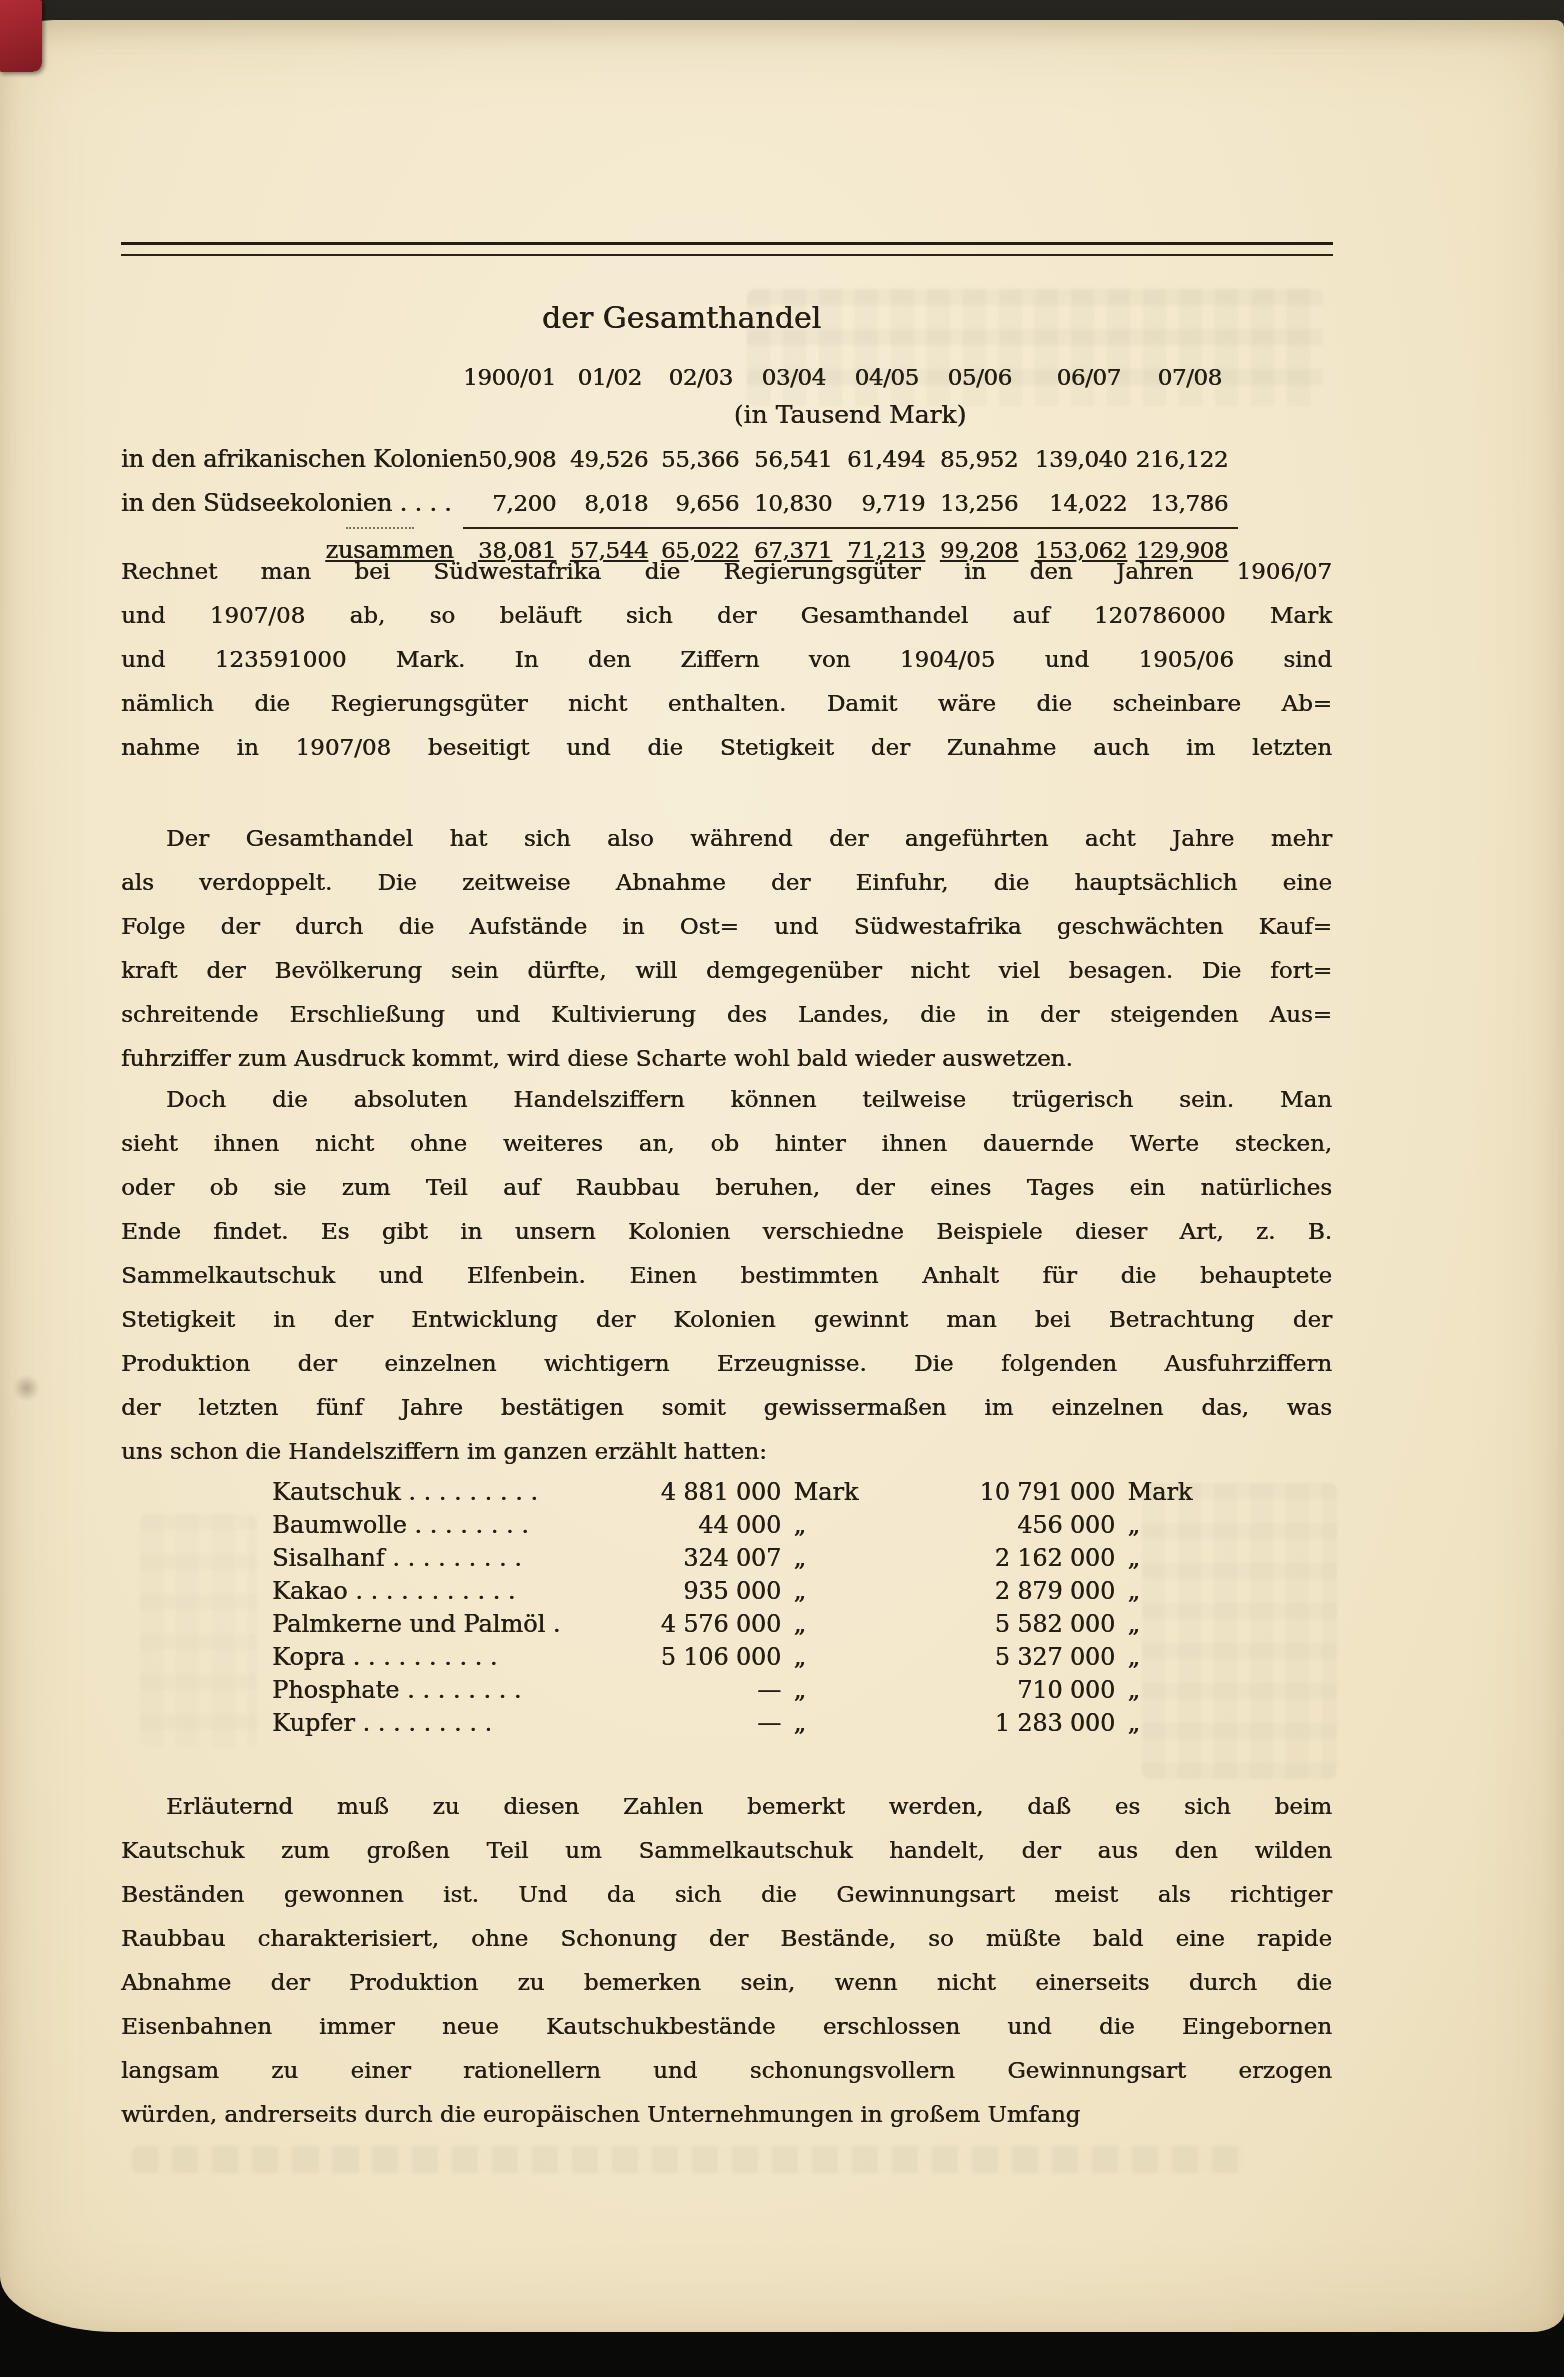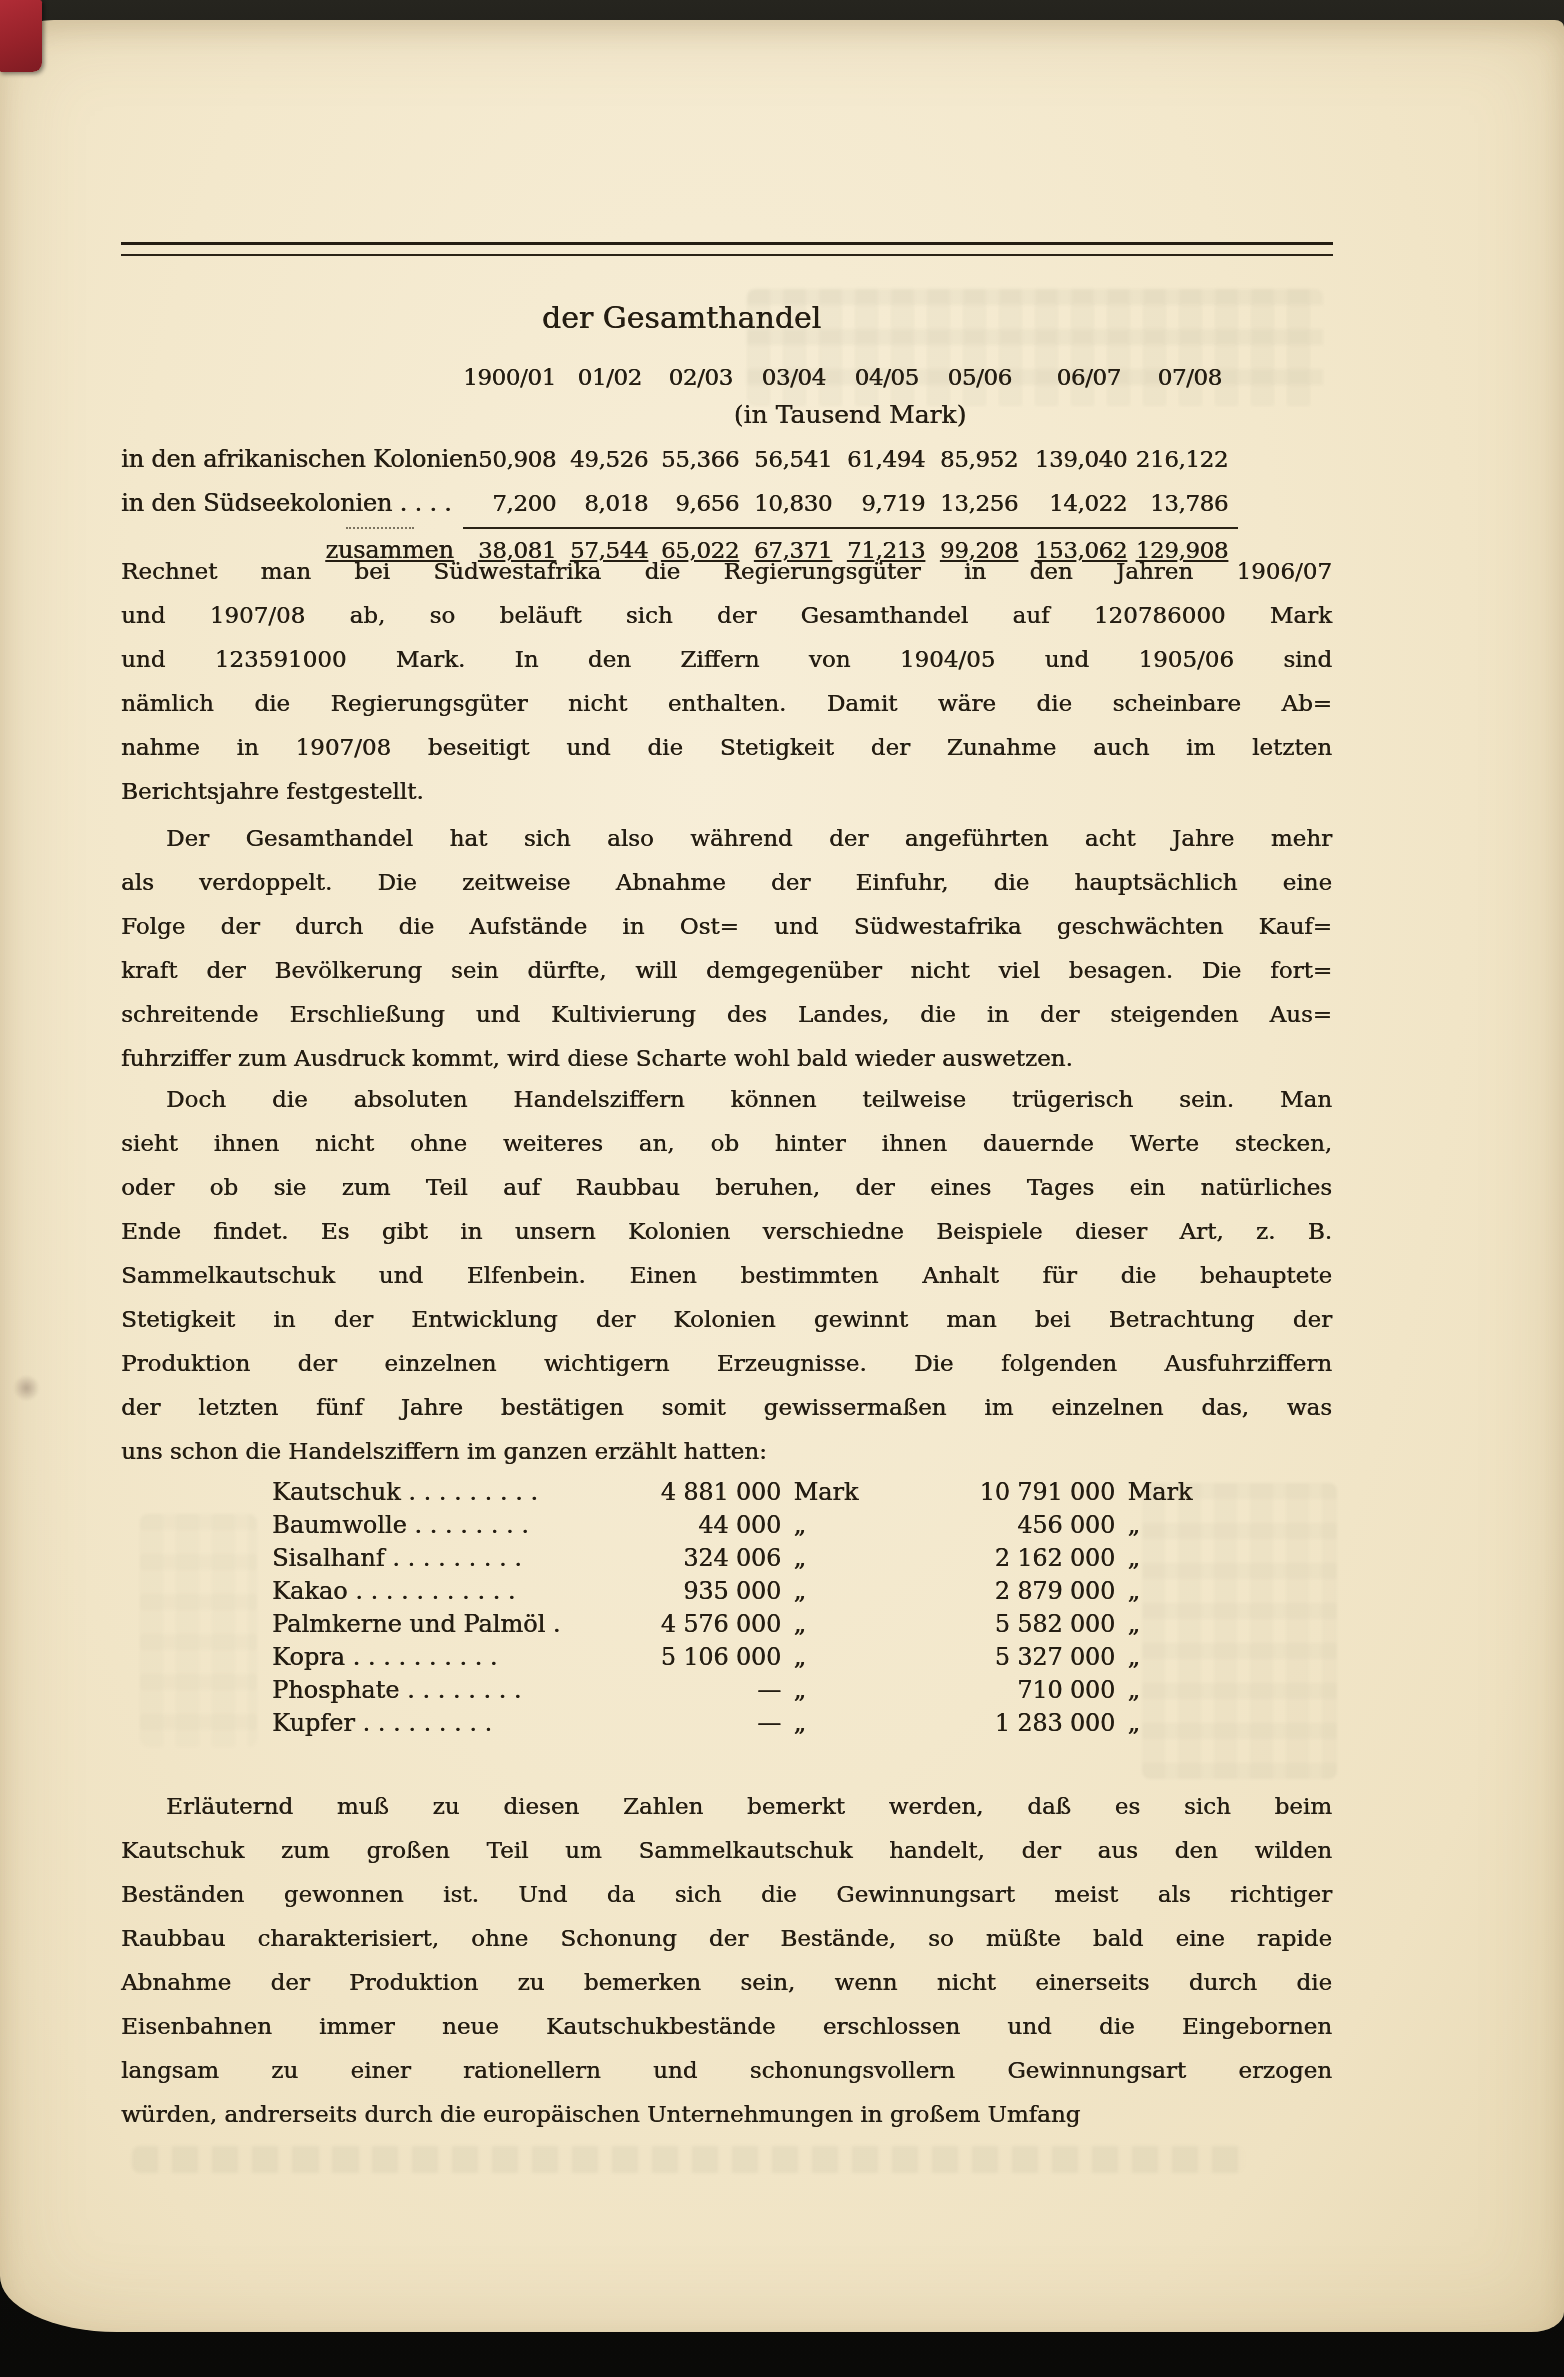--- a/index.html
+++ b/index.html
@@ -147,21 +147,20 @@
           </div>
         </div>
     </section>
 
     <div class="para p1" id="para-p1">
         <div class="line">Rechnet man bei Südwestafrika die Regierungsgüter in den Jahren 1906/07</div>
         <div class="line">und 1907/08 ab, so beläuft sich der Gesamthandel auf 120786000 Mark</div>
         <div class="line">und 123591000 Mark.  In den Ziffern von 1904/05 und 1905/06 sind</div>
         <div class="line">nämlich die Regierungsgüter nicht enthalten.  Damit wäre die scheinbare Ab=</div>
         <div class="line">nahme in 1907/08 beseitigt und die Stetigkeit der Zunahme auch im letzten</div>
-        <div class="line last">Berichtsjahre festgestellt.</div>
       </div>
     <div class="para p2" id="para-p2">
         <div class="line indent">Der Gesamthandel hat sich also während der angeführten acht Jahre mehr</div>
         <div class="line">als verdoppelt.  Die zeitweise Abnahme der Einfuhr, die hauptsächlich eine</div>
         <div class="line">Folge der durch die Aufstände in Ost= und Südwestafrika geschwächten Kauf=</div>
         <div class="line">kraft der Bevölkerung sein dürfte, will demgegenüber nicht viel besagen.  Die fort=</div>
         <div class="line">schreitende Erschließung und Kultivierung des Landes, die in der steigenden Aus=</div>
         <div class="line last">fuhrziffer zum Ausdruck kommt, wird diese Scharte wohl bald wieder auswetzen.</div>
       </div>
     <div class="para p3" id="para-p3">
@@ -187,21 +186,21 @@
           </div>
           <div class="t2row">
             <span class="lbl">Baumwolle . . . . . . . .</span>
             <span class="v1">44 000</span>
             <span class="u1">„</span>
             <span class="v2">456 000</span>
             <span class="u2">„</span>
           </div>
           <div class="t2row">
             <span class="lbl">Sisalhanf . . . . . . . . .</span>
-            <span class="v1">324 006</span>
+            <span class="v1">324 007</span>
             <span class="u1">„</span>
             <span class="v2">2 162 000</span>
             <span class="u2">„</span>
           </div>
           <div class="t2row">
             <span class="lbl">Kakao . . . . . . . . . . .</span>
             <span class="v1">935 000</span>
             <span class="u1">„</span>
             <span class="v2">2 879 000</span>
             <span class="u2">„</span>

